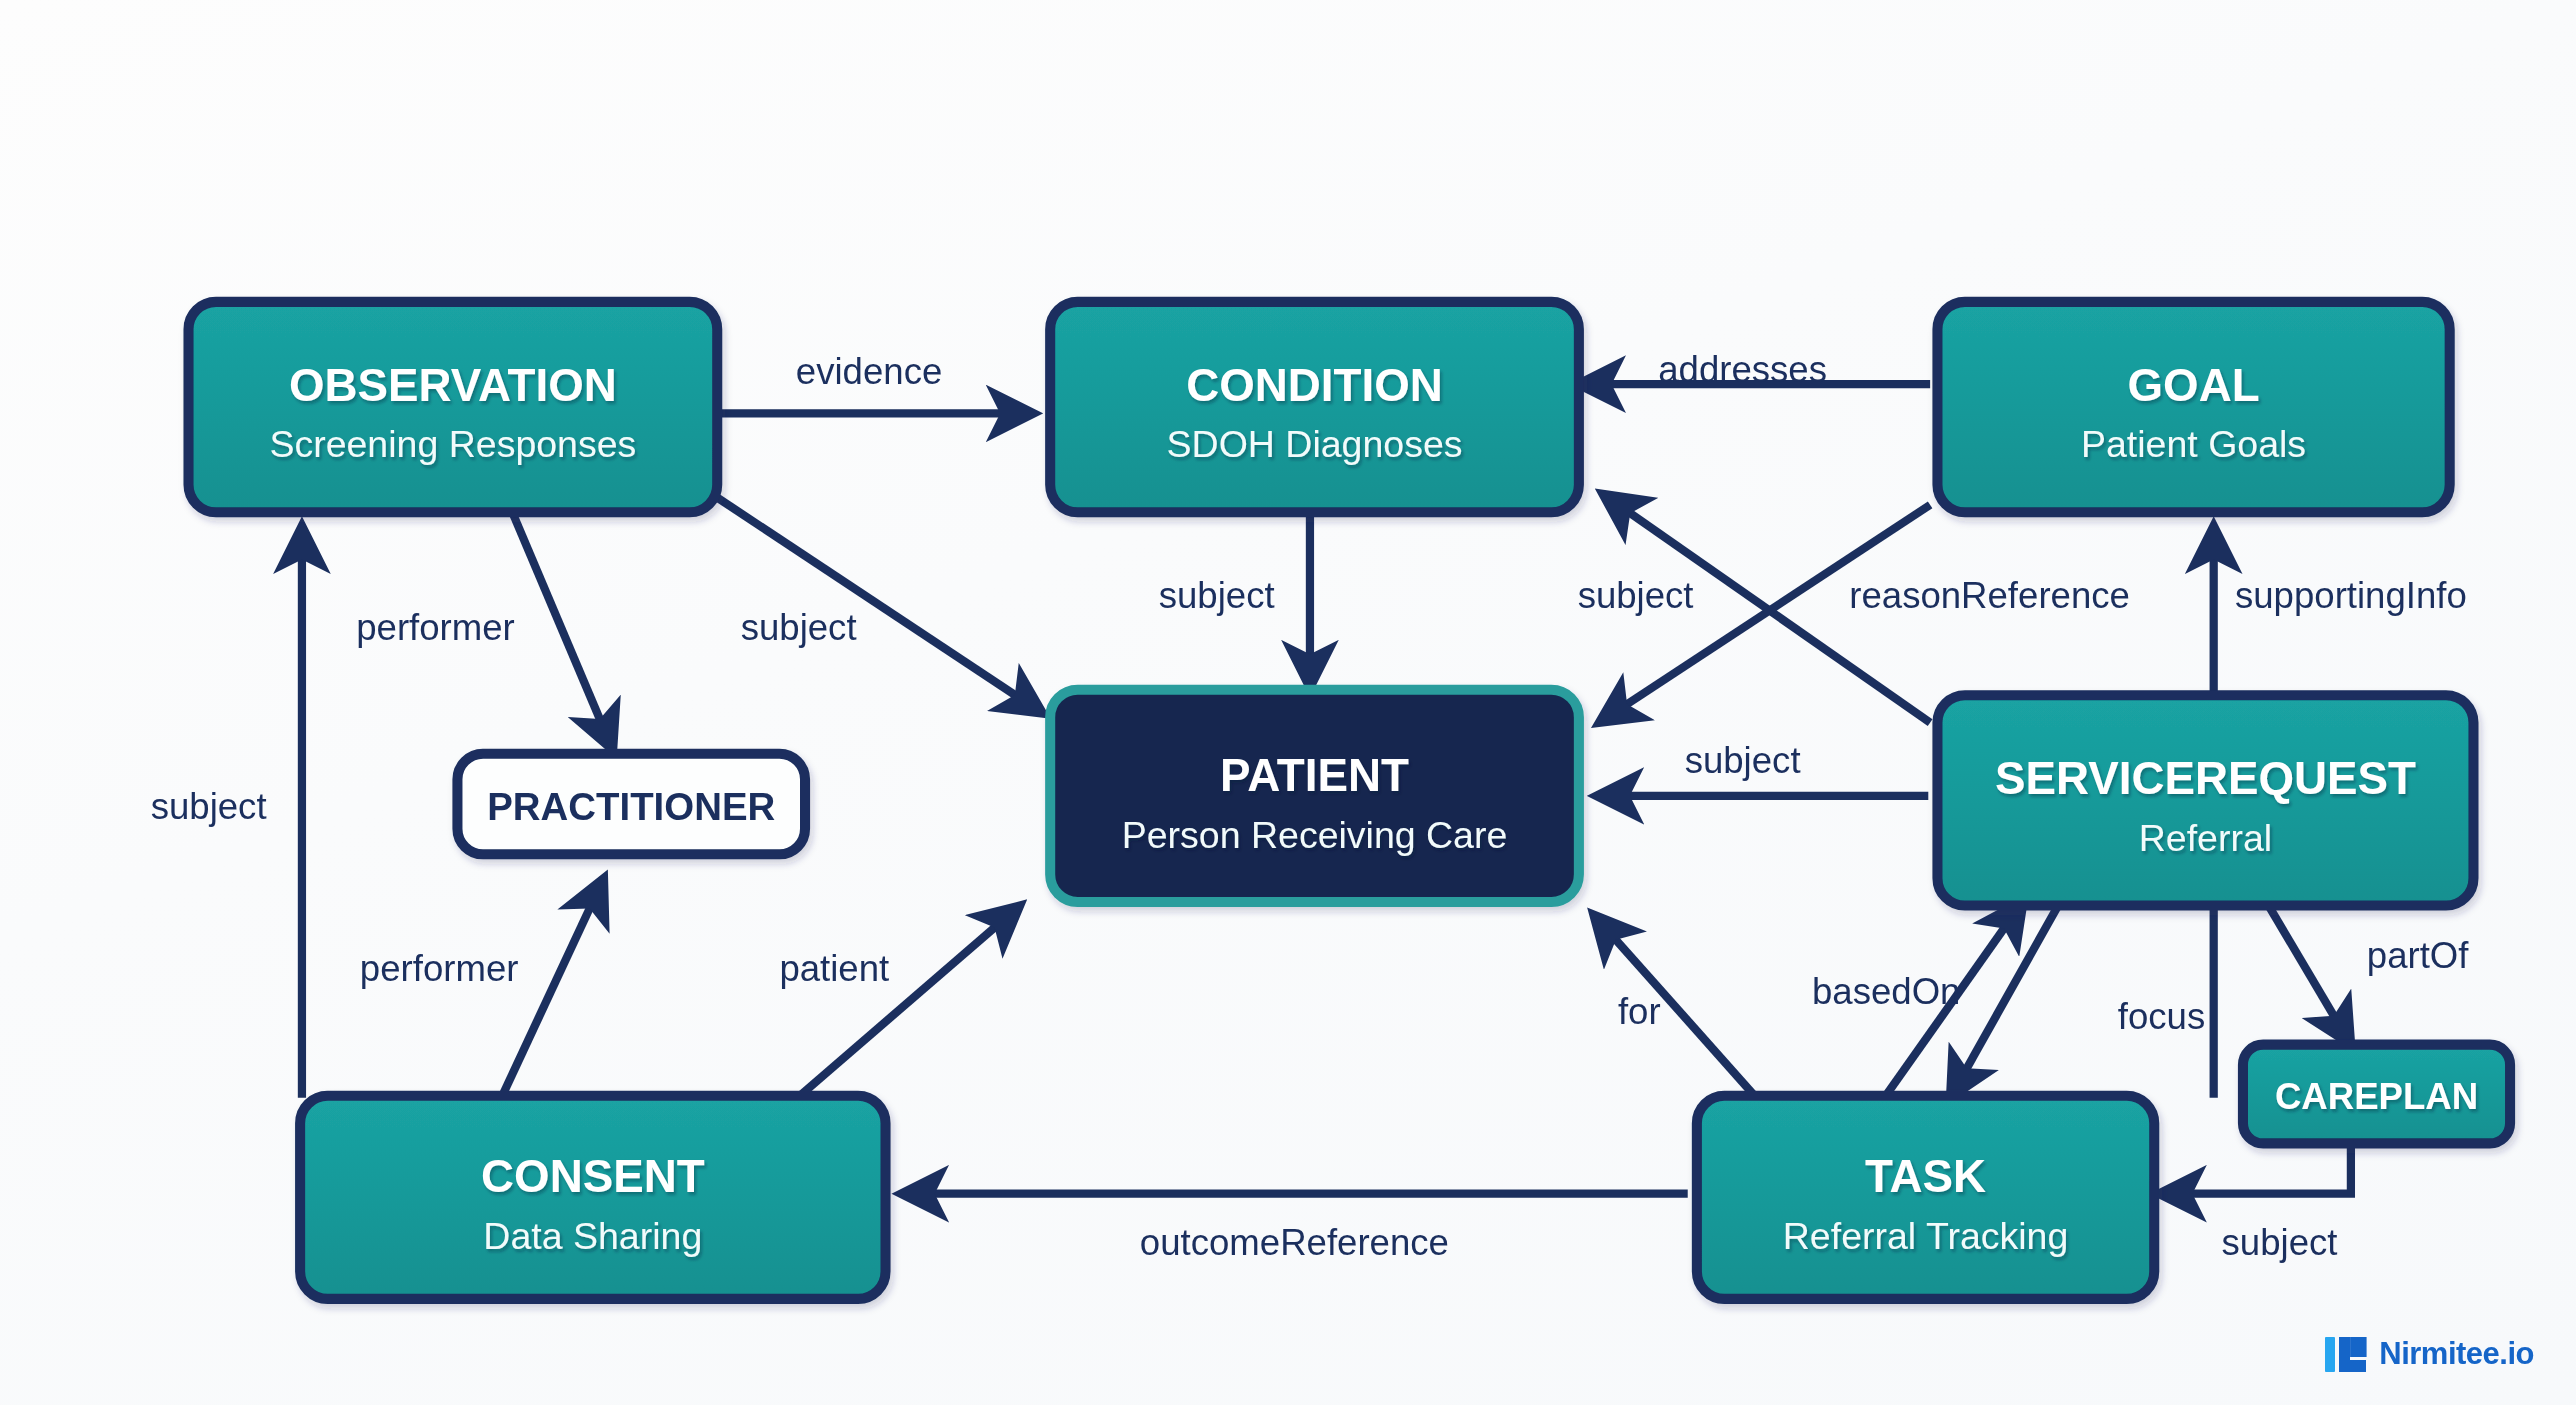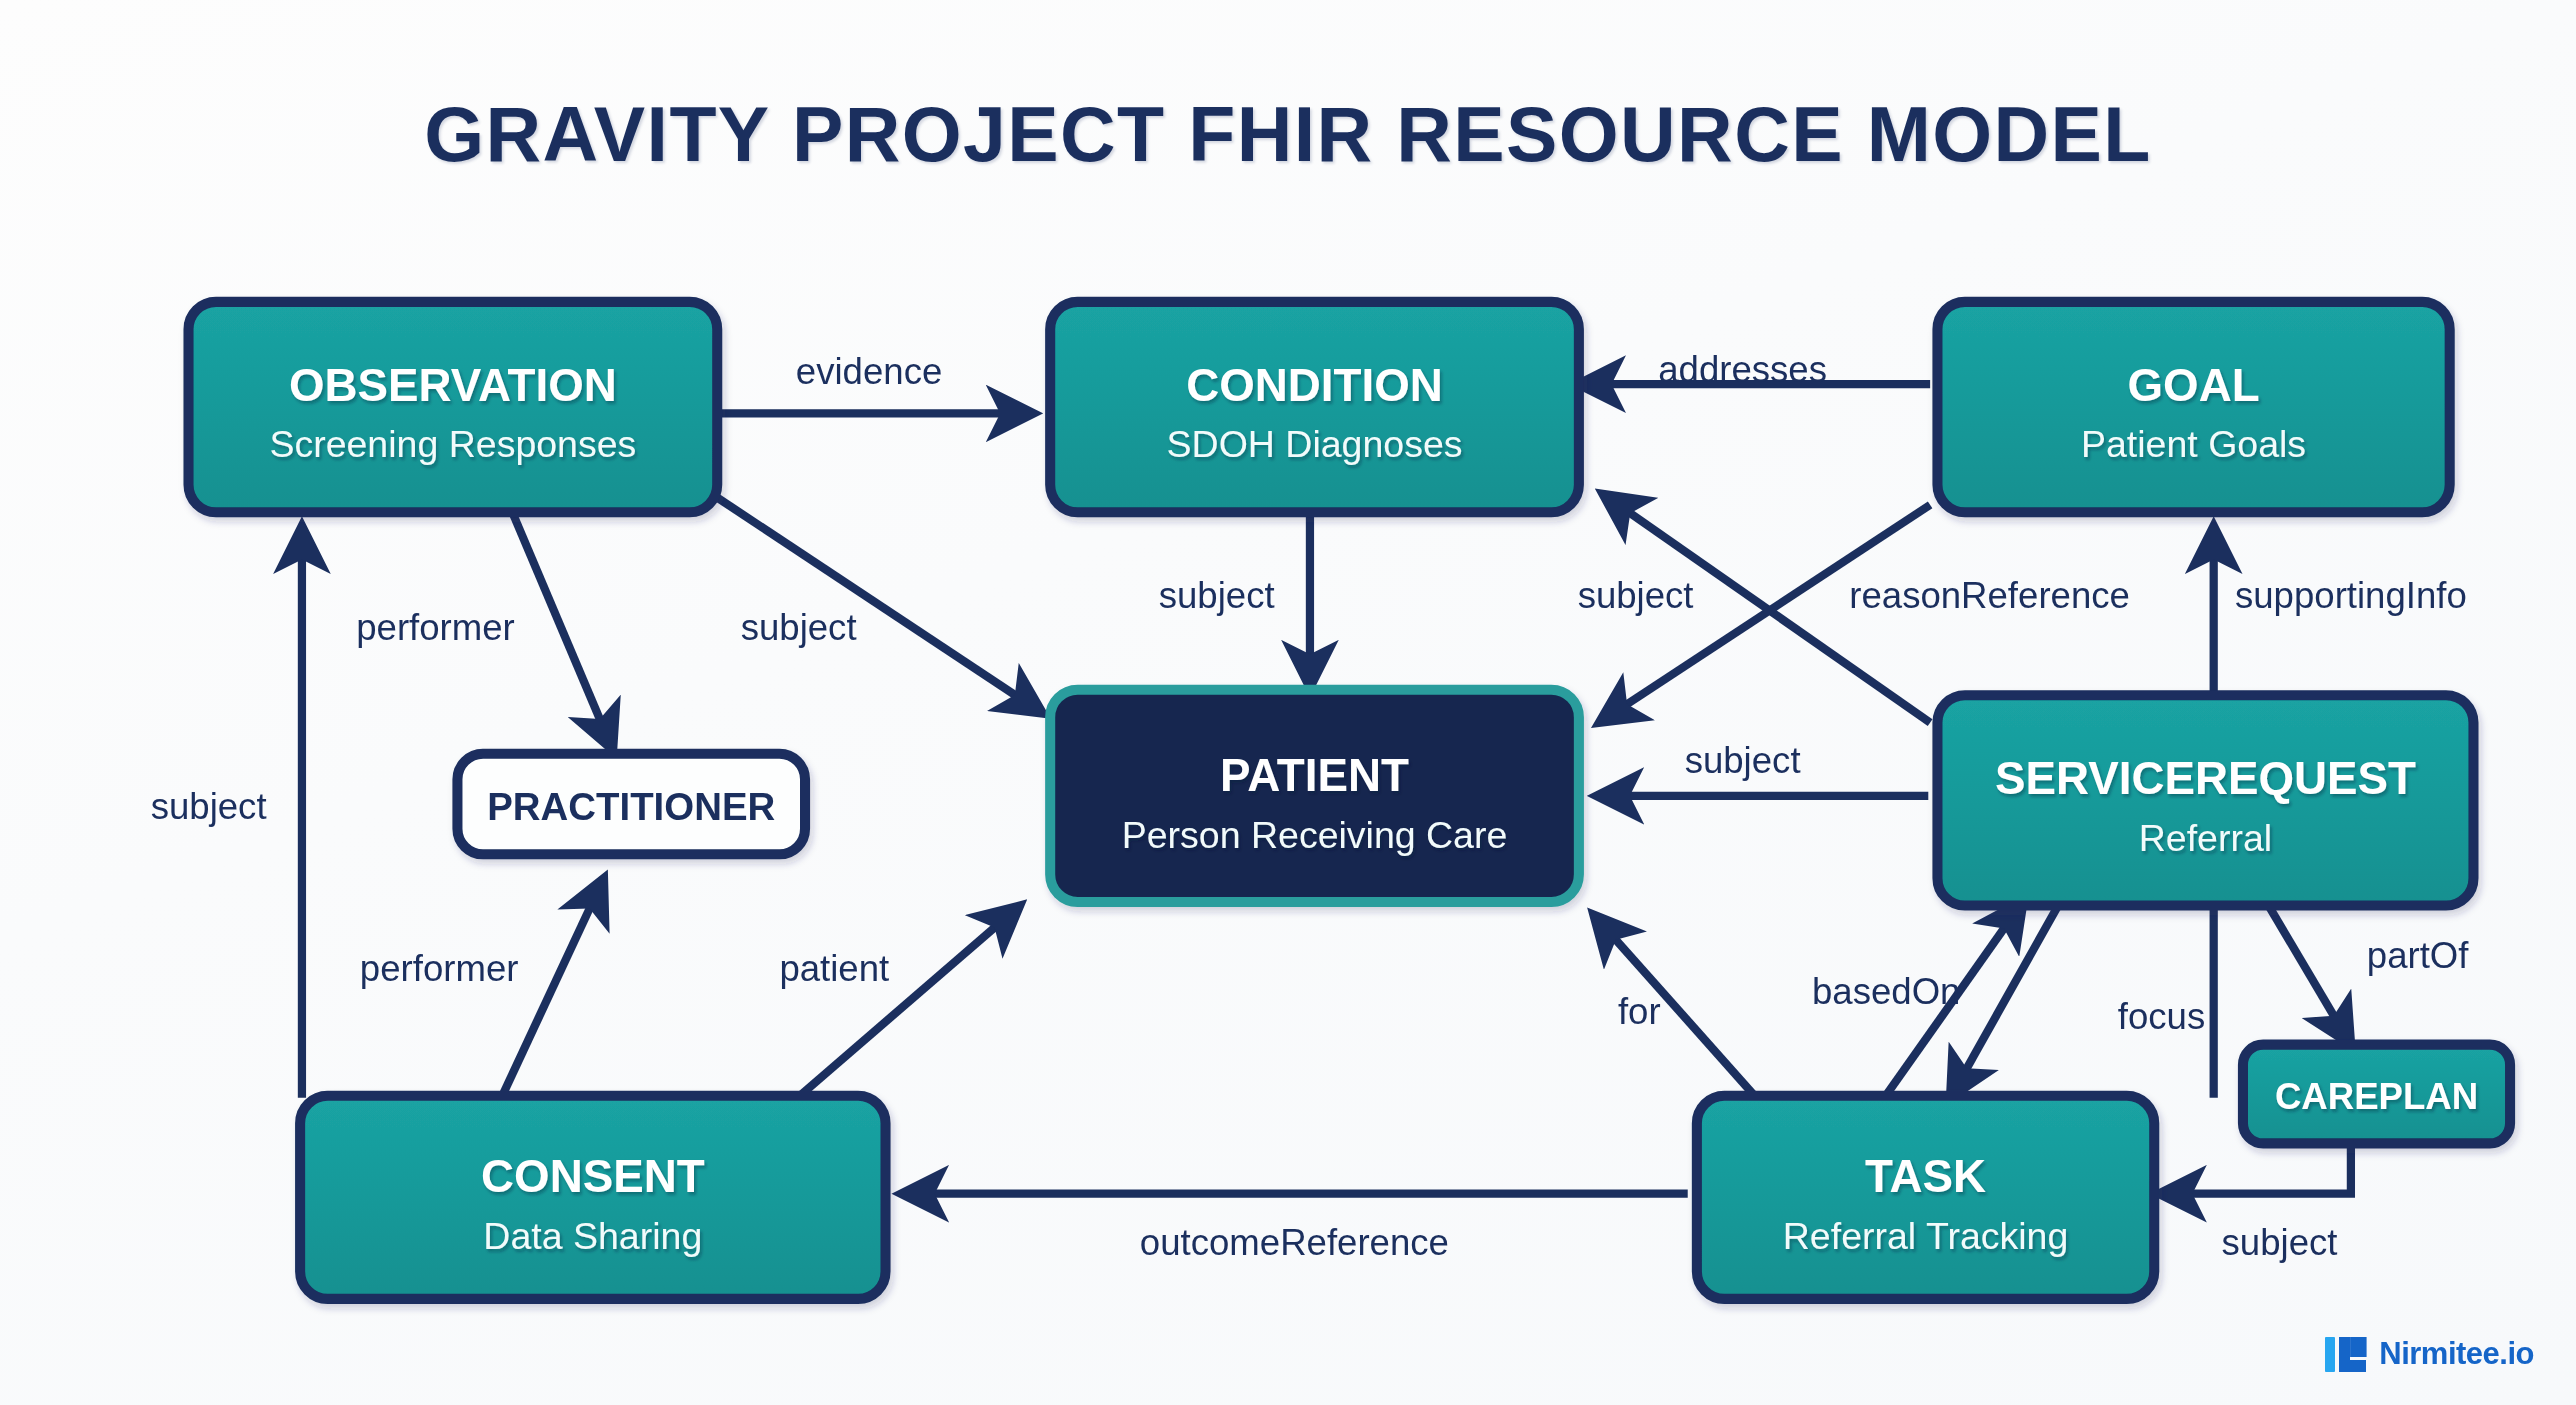--- a/index.html
+++ b/index.html
@@ -117,21 +117,20 @@
     font-weight: bold;
     color: #1565c8;
     letter-spacing: -0.5px;
   }
 </style>
 </head>
 <body>
 
 <div id="canvas">
 
-  <div class="page-title">GRAVITY PROJECT FHIR RESOURCE MODEL</div>
 
   <svg id="diagram" viewBox="0 0 2816 1536">
     <defs>
       <marker id="arrow" viewBox="0 0 12 12" refX="10" refY="6" markerWidth="7" markerHeight="7" orient="auto-start-reverse">
         <path d="M 0 0 L 12 6 L 0 12 L 3 6 z" fill="#1b2f5e"></path>
       </marker>
       <filter id="boxshadow" x="-20%" y="-20%" width="160%" height="160%">
         <feDropShadow dx="3" dy="5" stdDeviation="4" flood-color="#1b2f5e" flood-opacity="0.20"></feDropShadow>
       </filter>
       <filter id="textshadow" x="-20%" y="-30%" width="150%" height="180%">

